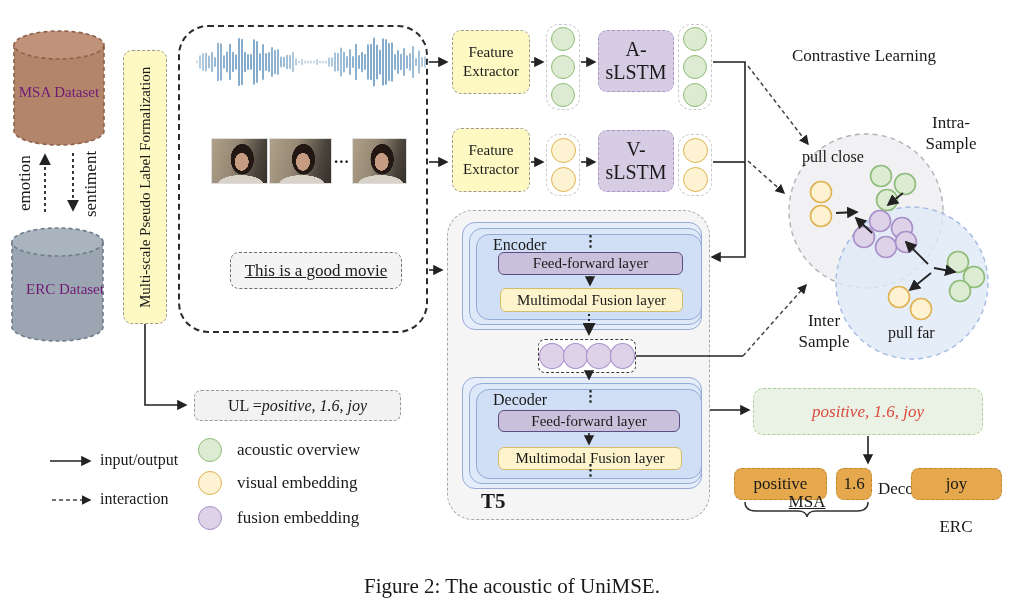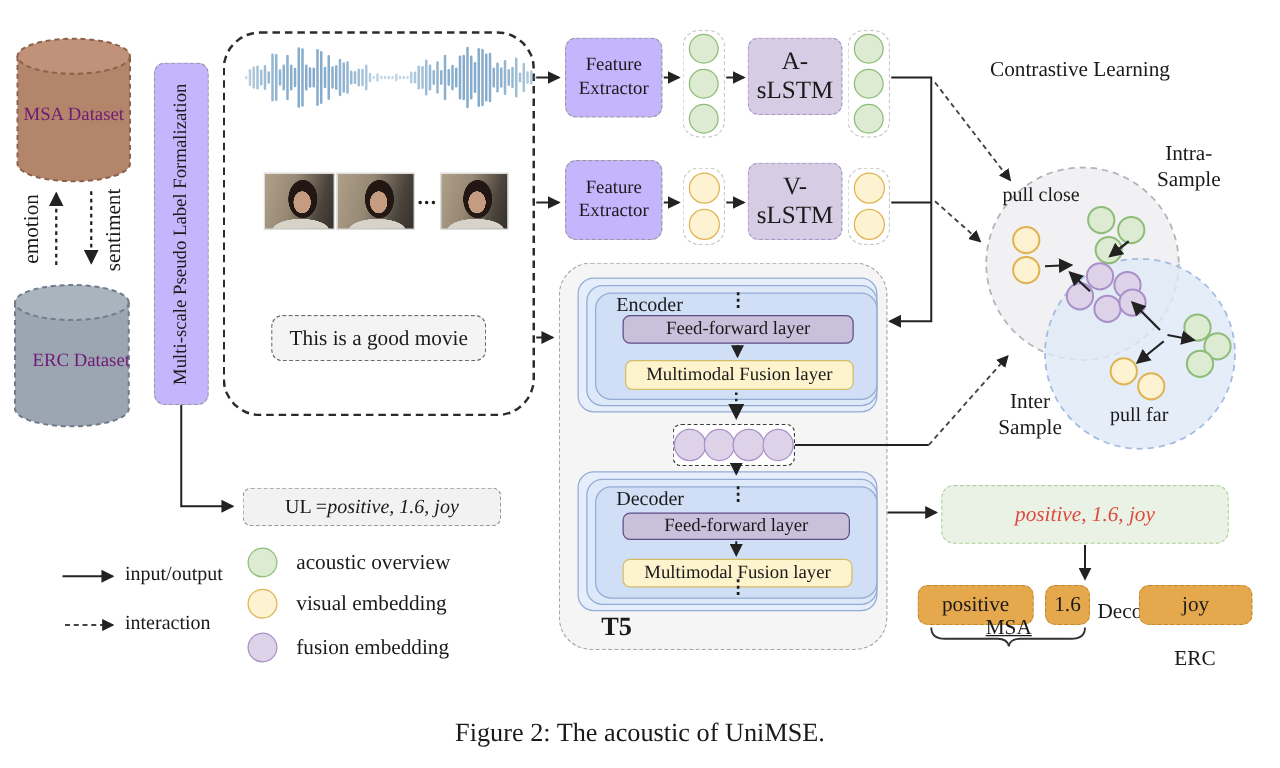--- a/index.html
+++ b/index.html
@@ -3,21 +3,21 @@
 <meta charset="utf-8">
 <style>
   html,body{margin:0;padding:0;background:#fff;}
   .canvas{position:relative;width:1024px;height:614px;background:#fff;overflow:hidden;
           font-family:"Liberation Serif", serif;color:#1a1a1a;}
   .abs{position:absolute;box-sizing:border-box;}
   .ctr{display:flex;align-items:center;justify-content:center;text-align:center;}
   svg{position:absolute;left:0;top:0;}
 
   
-  .dashed-soft{background:#c4b5fd;border:1.5px dashed #9a9a9a;border-radius:9px;}
+  .dashed-soft{background:#fef9c3;border:1.5px dashed #9a9a9a;border-radius:9px;}
   .input-container{border:2px dashed #2b2b2b;border-radius:30px;background:#fff;}
   .slstm{background:var(--slstm_fill);border:1.5px dashed #a795c5;border-radius:9px;font-size:20px;}
   .emb-col{background:#fff;border:1.5px dashed #c9c9c9;border-radius:13px;
            display:flex;flex-direction:column;align-items:center;justify-content:center;gap:4px;}
   .dot{border-radius:50%;border:1.6px solid;display:inline-block;}
   .dot.g{background:var(--acoustic_fill);border-color:var(--acoustic_stroke);}
   .dot.y{background:var(--visual_fill);border-color:var(--visual_stroke);}
   .dot.p{background:var(--fusion_fill);border-color:var(--fusion_stroke);}
   .d22{width:22px;height:22px;} .d24{width:23px;height:23px;} .d24l{width:24px;height:24px;}
 
@@ -61,21 +61,21 @@
     <div class="vtext" style="width:100%;height:100%;font-size:15px;">Multi-scale Pseudo Label Formalization</div>
   </div>
 
   <div class="abs input-container" style="left:178px;top:25px;width:250px;height:308px;"></div>
 
   <div class="abs frame" style="left:211px;top:138px;width:57px;height:46px;"></div>
   <div class="abs frame" style="left:269px;top:138px;width:63px;height:46px;"></div>
   <div class="abs ellipsis" style="left:334px;top:148px;">...</div>
   <div class="abs frame" style="left:352px;top:138px;width:55px;height:46px;"></div>
 
-  <div class="abs ctr txtbox" style="left:217px;top:252px;width:172px;height:37px;">This is a good movie</div>
+  <div class="abs ctr txtbox" style="left:230px;top:252px;width:172px;height:37px;text-decoration:underline;">This is a good movie</div>
 
   <div class="abs ctr dashed-soft lbl15" style="left:452px;top:30px;width:78px;height:64px;line-height:1.25;">Feature Extractor</div>
   <div class="abs ctr dashed-soft lbl15" style="left:452px;top:128px;width:78px;height:64px;line-height:1.25;">Feature Extractor</div>
 
   <div class="abs emb-col" style="left:546px;top:24px;width:34px;height:86px;">
     <span class="dot g d22"></span>
     <span class="dot g d22"></span>
     <span class="dot g d22"></span>
   </div>
   <div class="abs emb-col" style="left:678px;top:24px;width:34px;height:86px;">

